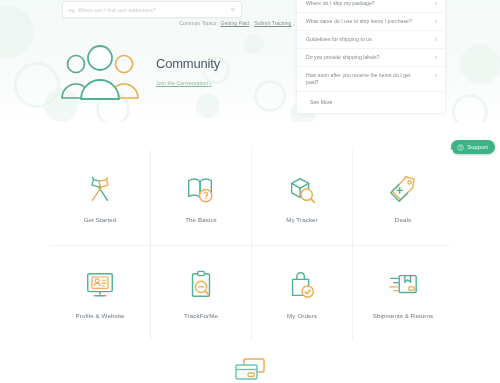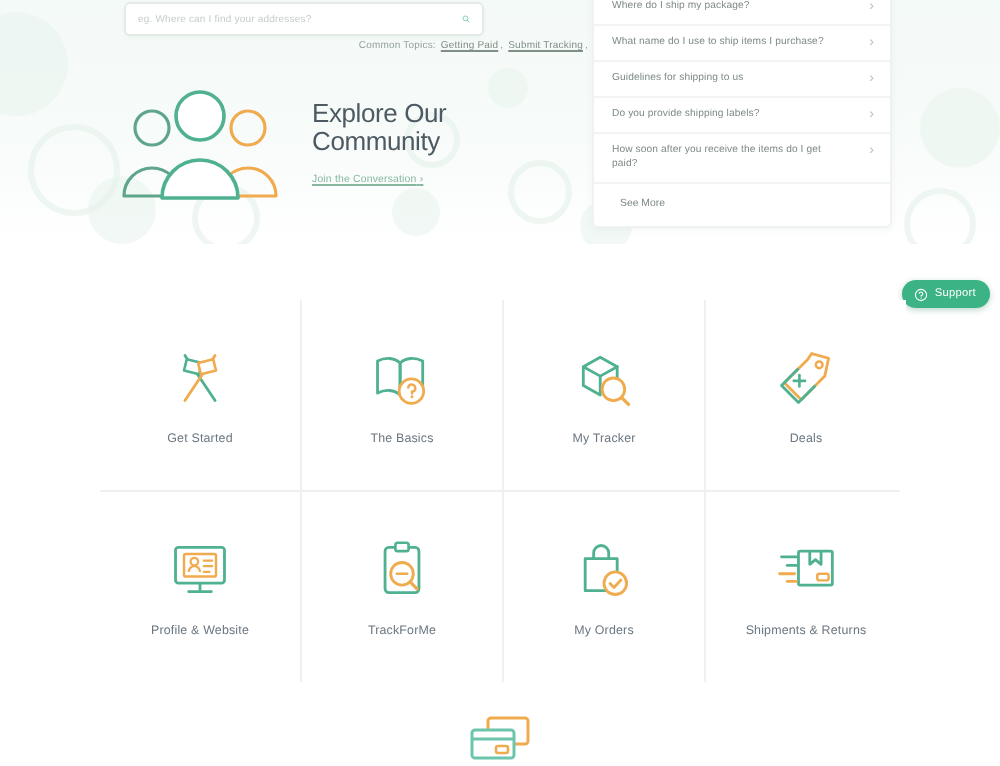--- a/index.html
+++ b/index.html
@@ -261,21 +261,20 @@
       <path d="M10 54 a14 14 0 0 1 28 0 z" fill="none" stroke="#5fa58c" stroke-width="1.6" stroke-linejoin="round"></path>
 
       <circle cx="72" cy="20" r="8.5" fill="none" stroke="#f0ab4e" stroke-width="1.6"></circle>
       <path d="M58 54 a14 14 0 0 1 28 0 z" fill="none" stroke="#f0ab4e" stroke-width="1.6" stroke-linejoin="round"></path>
 
       <circle cx="48" cy="14" r="12" fill="#ffffff" stroke="#4fb191" stroke-width="1.8"></circle>
       <path d="M29 55 a19 19 0 0 1 38 0 z" fill="#ffffff" stroke="#4fb191" stroke-width="1.8" stroke-linejoin="round"></path>
     </svg>
   </div>
   <div class="community-text">
-    <div class="community-title">Explore Our</div>
     <div class="community-title">Community</div>
     <a class="community-link" href="#">
       <span>Join the Conversation</span>
       <span class="chev">›</span>
     </a>
   </div>
 </div>
 
 <div class="faq">
   <div class="faq-item">

